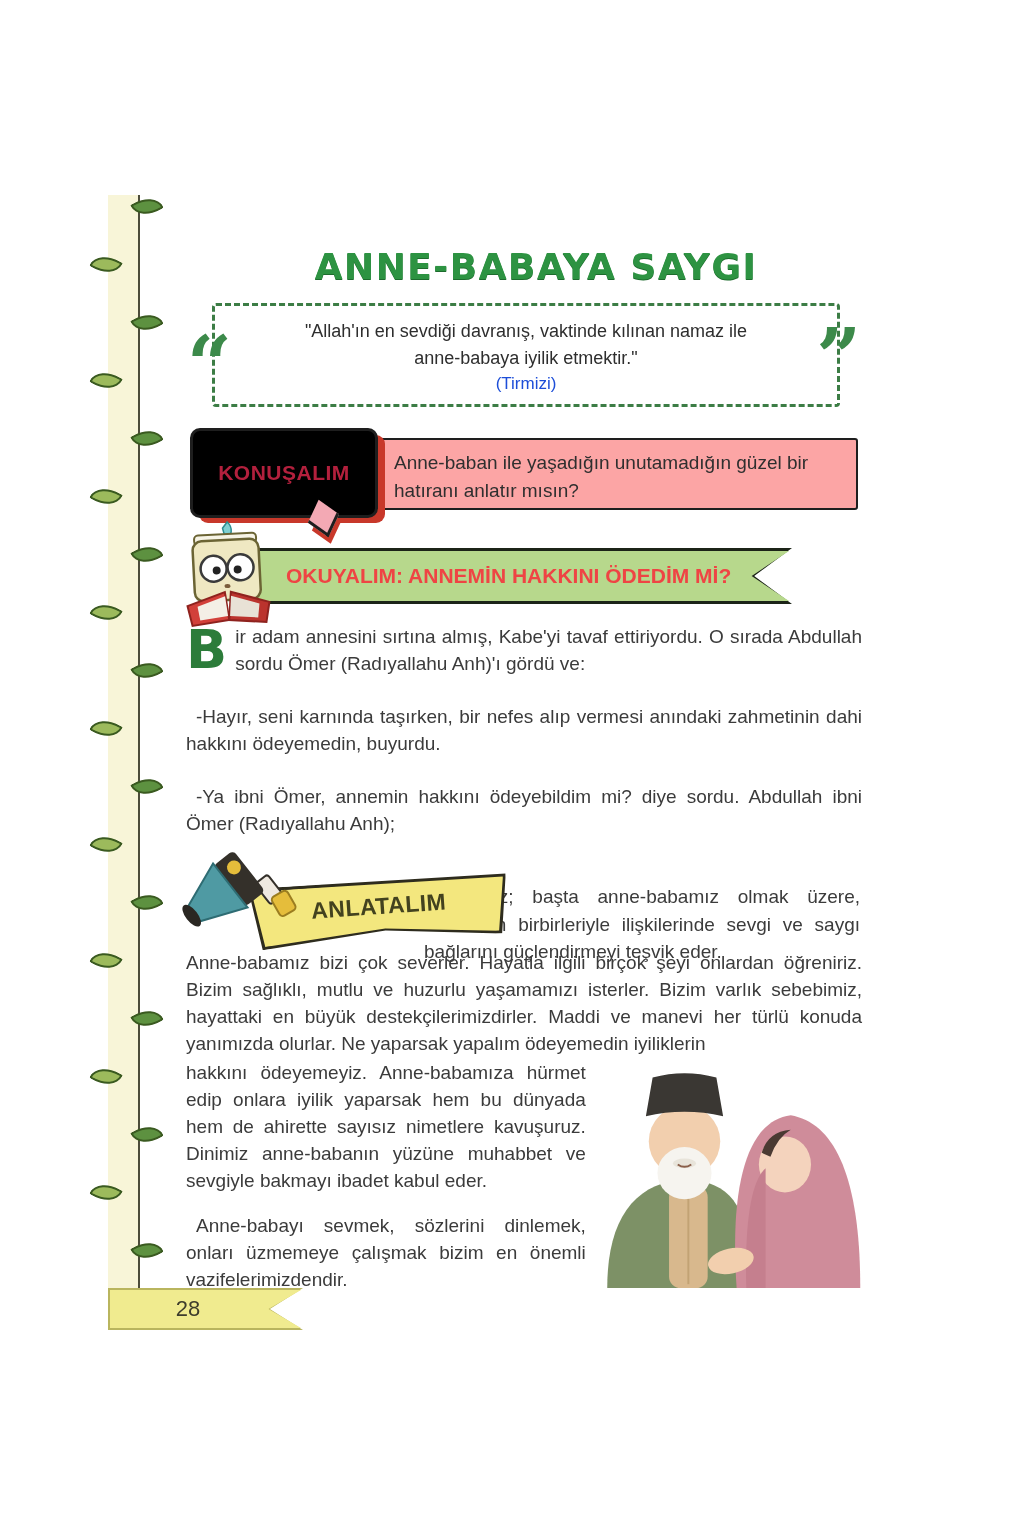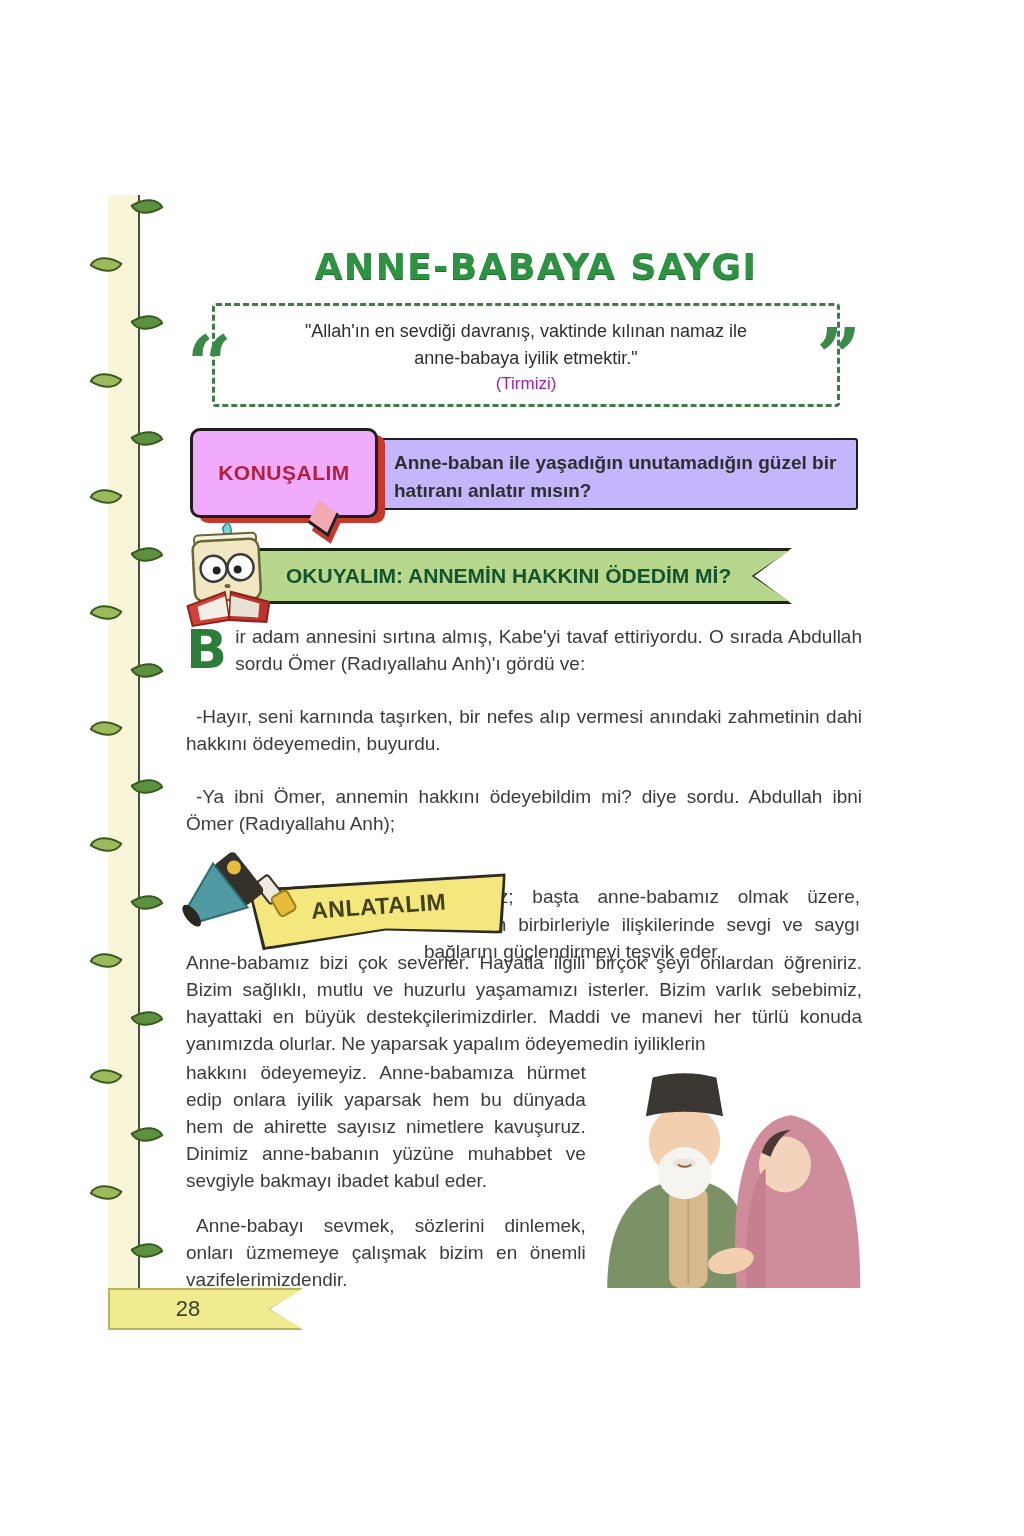--- a/index.html
+++ b/index.html
@@ -31,51 +31,51 @@
     font-size:36px;letter-spacing:1.5px;color:#2d9342;
     text-shadow:0 1px 0 #1d6b2d;
   }
   
   .quote-box{
     position:absolute;left:212px;top:303px;width:628px;height:104px;
     border:3px dashed #3c7d45;border-radius:4px;background:#ffffff;
     box-sizing:border-box;text-align:center;padding-top:12px;
   }
   .quote-text{font-size:18px;line-height:1.5;color:#2e2e2e;}
-  .quote-source{font-size:17px;color:#a21caf;margin-top:2px;}
+  .quote-source{font-size:17px;color:#1d4ed8;margin-top:2px;}
   .qmark{position:absolute;font-family:"DejaVu Serif",serif;font-weight:bold;
     font-size:78px;color:#3c8a4a;line-height:1;}
   .qmark.open{left:-28px;top:20px;}
   .qmark.close{right:-24px;top:12px;}
   
   .konusalim-bubble{
     position:absolute;left:190px;top:428px;width:188px;height:90px;z-index:3;
-    background:#f0abfc;border:3px solid #1e1e1e;border-radius:10px;
+    background:#000000;border:3px solid #1e1e1e;border-radius:10px;
     box-shadow:8px 6px 0 -1px #c8382a;
     display:flex;align-items:center;justify-content:center;box-sizing:border-box;
   }
   .konusalim-bubble:after{
     content:"";position:absolute;left:118px;bottom:-16px;width:22px;height:22px;
     background:#f3a9b4;border-right:3px solid #1e1e1e;border-bottom:3px solid #1e1e1e;
     transform:rotate(35deg) skew(10deg);box-shadow:6px 5px 0 -1px #c8382a;
   }
   .konusalim-label{font-size:21px;font-weight:bold;color:#b3203d;letter-spacing:.5px;}
   .konusalim-box{
     position:absolute;left:360px;top:438px;width:498px;height:72px;z-index:2;
-    background:#c4b5fd;border:2.5px solid #1e1e1e;border-radius:3px;box-sizing:border-box;
-    padding:9px 16px 9px 32px;font-size:19px;line-height:1.45;color:#2f2f2f;font-weight:bold;
+    background:#fca5a5;border:2.5px solid #1e1e1e;border-radius:3px;box-sizing:border-box;
+    padding:9px 16px 9px 32px;font-size:19px;line-height:1.45;color:#2f2f2f;
   }
   
   .okuyalim{position:absolute;left:252px;top:548px;width:540px;height:56px;z-index:2;}
   .okuyalim .outer{position:absolute;inset:0;background:#1c2418;
     clip-path:polygon(0 0,100% 0,93% 50%,100% 100%,0 100%);}
   .okuyalim .inner{position:absolute;inset:3px;background:#b7d88c;
     clip-path:polygon(0 0,100% 0,93% 50%,100% 100%,0 100%);}
   .okuyalim .label{position:absolute;left:34px;top:0;height:56px;width:460px;
-    display:flex;align-items:center;font-size:21px;font-weight:bold;color:#14532d;}
+    display:flex;align-items:center;font-size:21px;font-weight:bold;color:#ef4444;}
   .mascot{position:absolute;left:176px;top:520px;z-index:3;}
   
   .story{position:absolute;left:186px;top:624px;width:676px;}
   .para{font-size:19px;line-height:1.42;color:#3b3b3b;text-align:justify;margin:0 0 26px 0;}
   .indent{text-indent:10px;}
   .dropcap{float:left;font-size:54px;line-height:.82;font-weight:800;color:#2c7c3a;
     margin:4px 8px 0 0;font-family:"DejaVu Sans",sans-serif;}
   
   .megaphone{position:absolute;left:178px;top:834px;z-index:3;}
   .anlatalim-banner{position:absolute;left:250px;top:880px;width:258px;height:62px;

